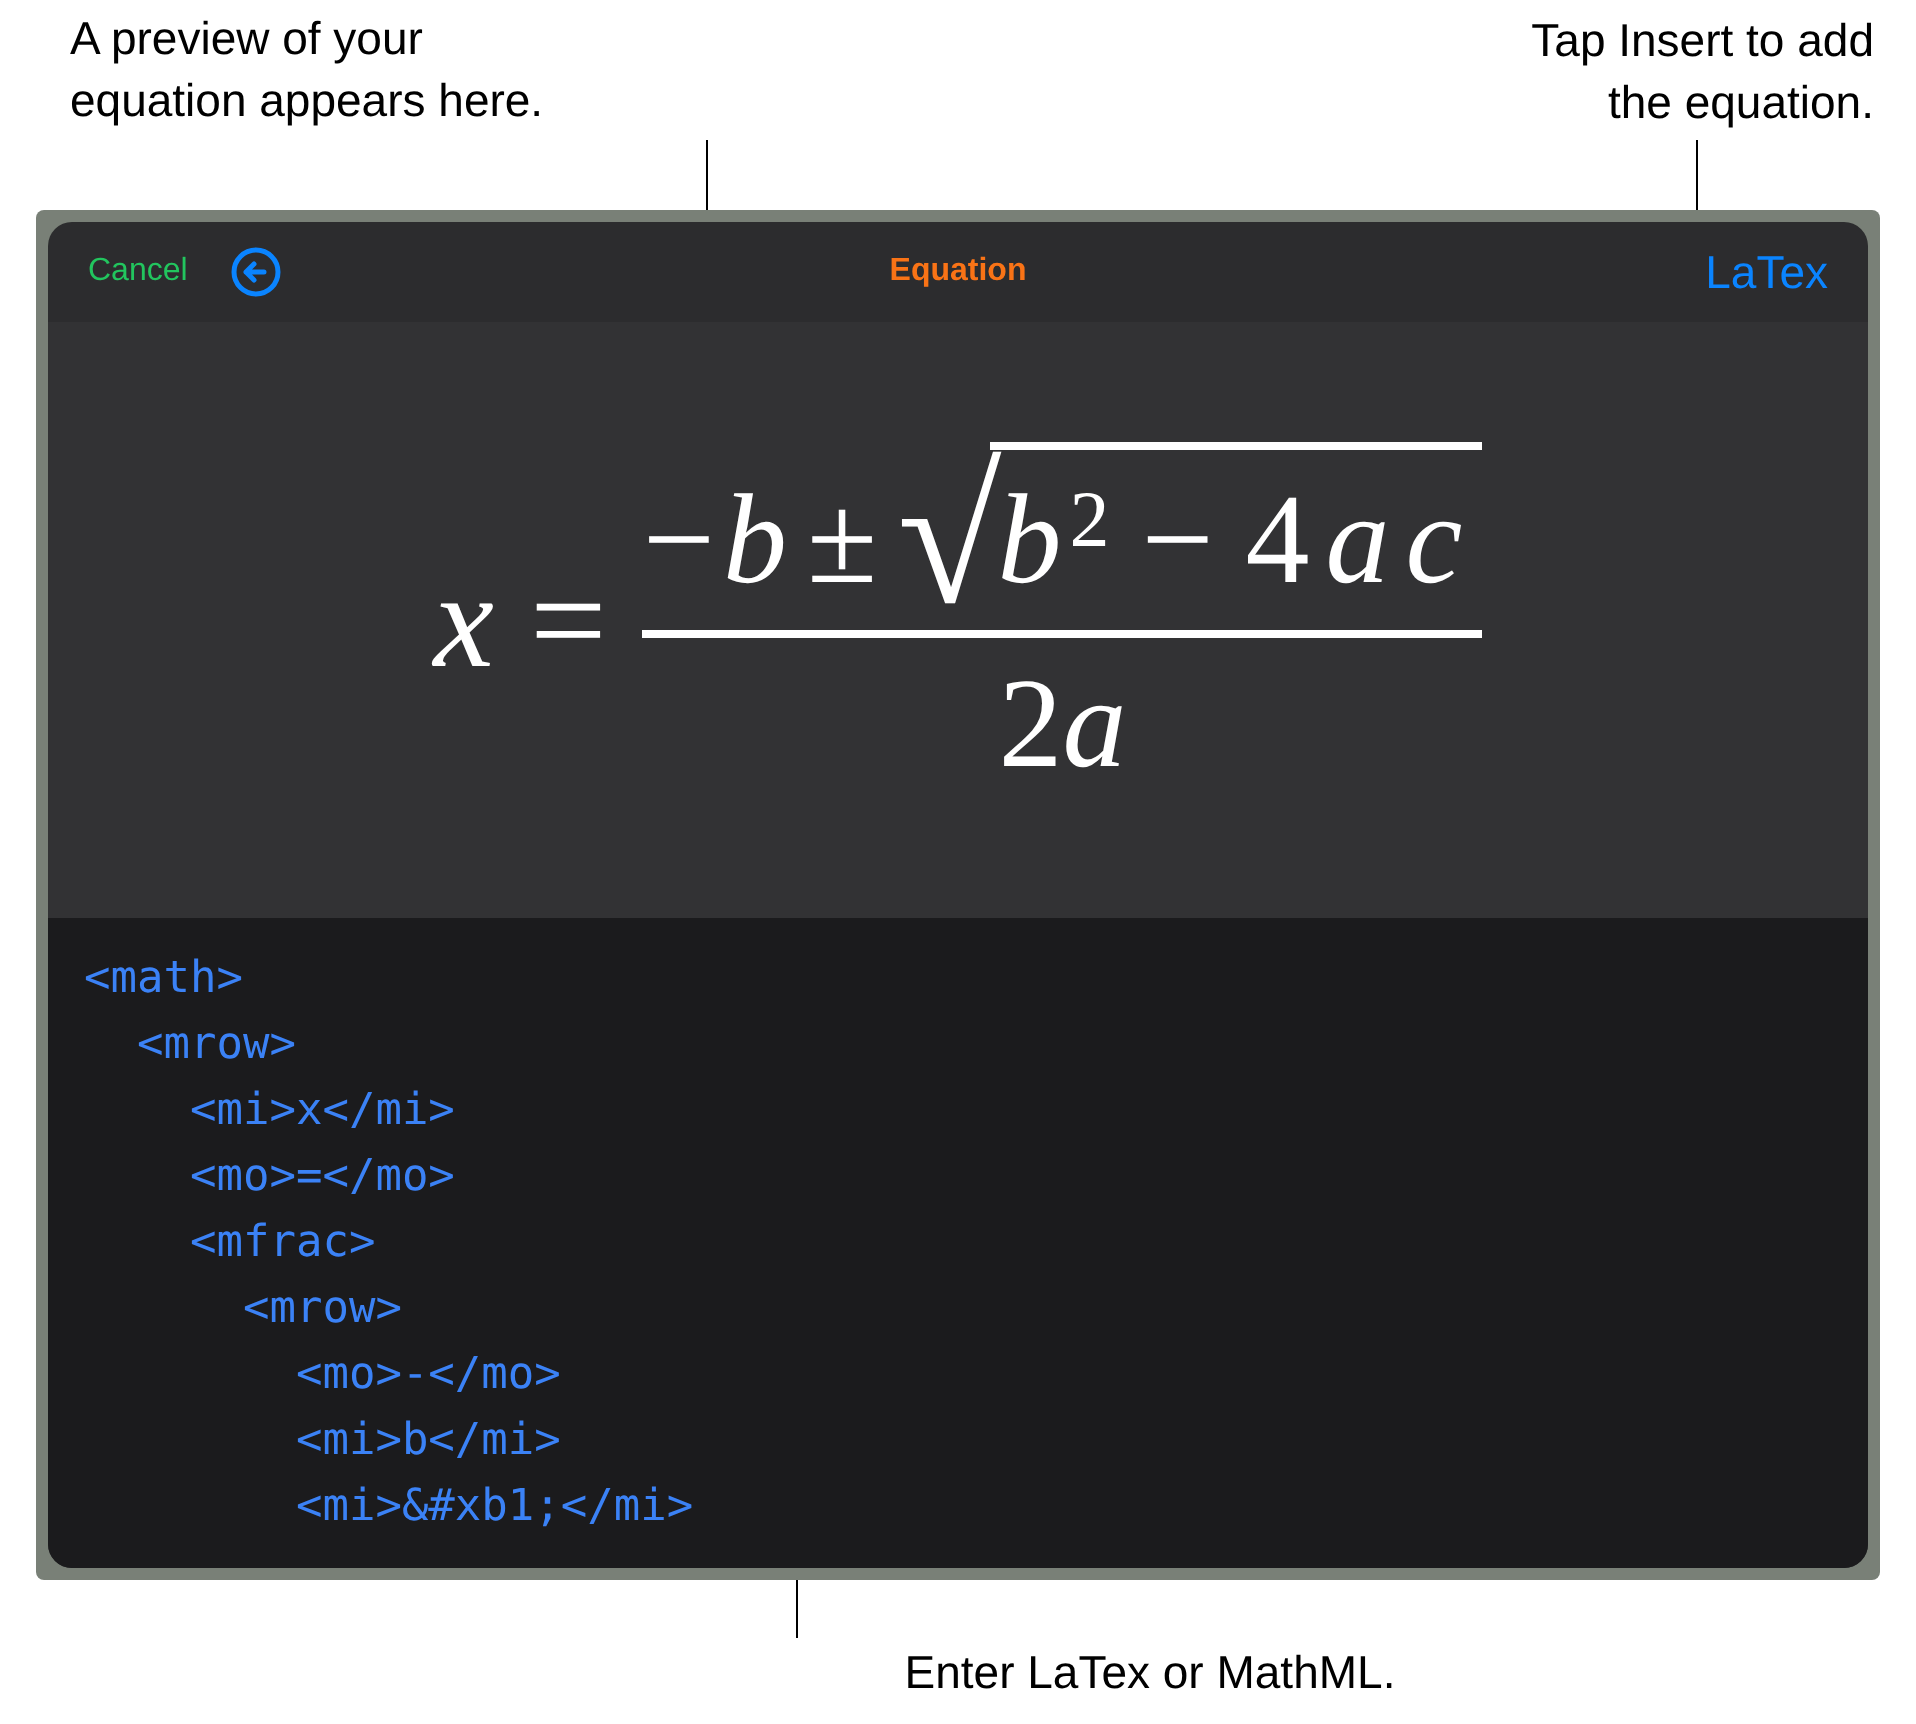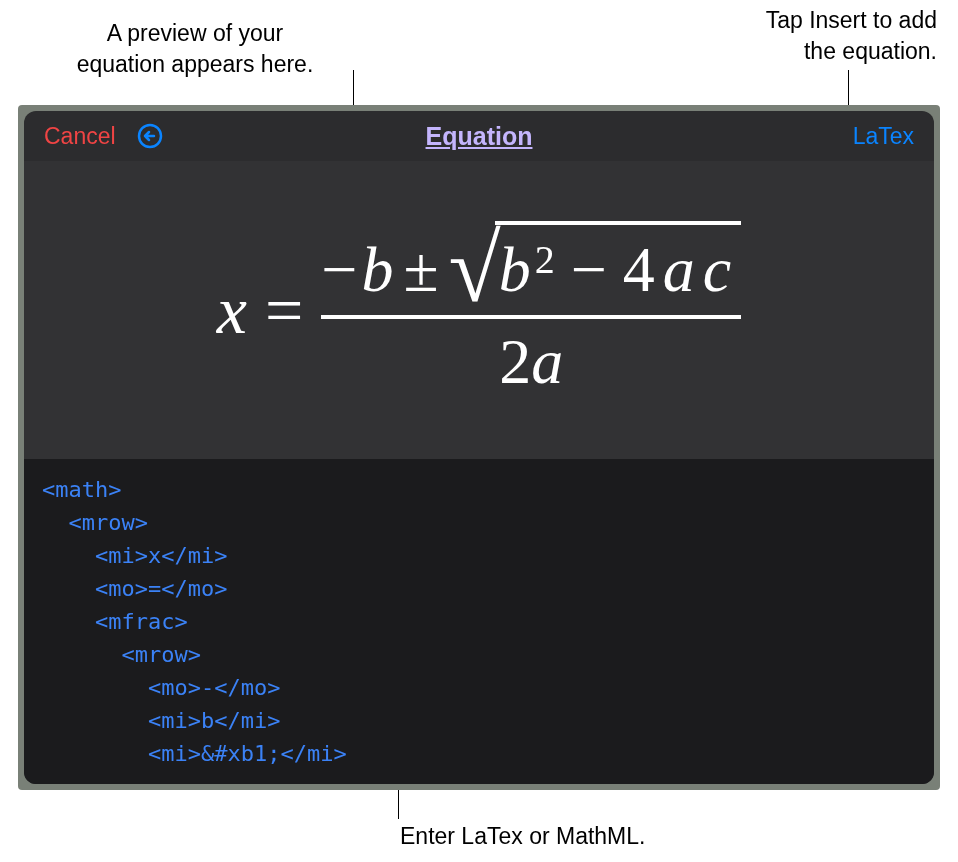--- a/index.html
+++ b/index.html
@@ -17,37 +17,37 @@
     }
     
     .callout {
       position: absolute;
       font-size: 23px;
       color: #000;
       line-height: 1.35;
     }
     
     .callout-preview {
-      top: 18px;
+      top: 4px;
       left: 35px;
-      text-align: center;
+      text-align: left;
       width: 320px;
     }
     
     .callout-insert {
       top: 5px;
       right: 21px;
       text-align: right;
       width: 280px;
     }
     
     .callout-input {
       bottom: 10px;
       left: 400px;
-      text-align: left;
+      text-align: center;
       width: 350px;
     }
     
     .callout-line {
       position: absolute;
       background: #000;
       width: 1px;
     }
     
     .line-preview {
@@ -97,43 +97,42 @@
       position: relative;
     }
     
     .toolbar-left {
       display: flex;
       align-items: center;
       gap: 20px;
     }
     
     .cancel-btn {
-      color: #ef4444;
-      font-size: 23px;
+      color: #22c55e;
+      font-size: 16px;
       background: none;
       border: none;
       cursor: pointer;
     }
     
     .undo-icon {
       width: 28px;
       height: 28px;
       display: flex;
       align-items: center;
       justify-content: center;
     }
     
     .toolbar-title {
       position: absolute;
       left: 50%;
       transform: translateX(-50%);
-      color: #c4b5fd;
-      font-size: 25px;
+      color: #f97316;
+      font-size: 16px;
       font-weight: 600;
-      text-decoration: underline;
     }
     
     .insert-btn {
       color: #0a84ff;
       font-size: 23px;
       background: none;
       border: none;
       cursor: pointer;
       margin-left: auto;
     }

